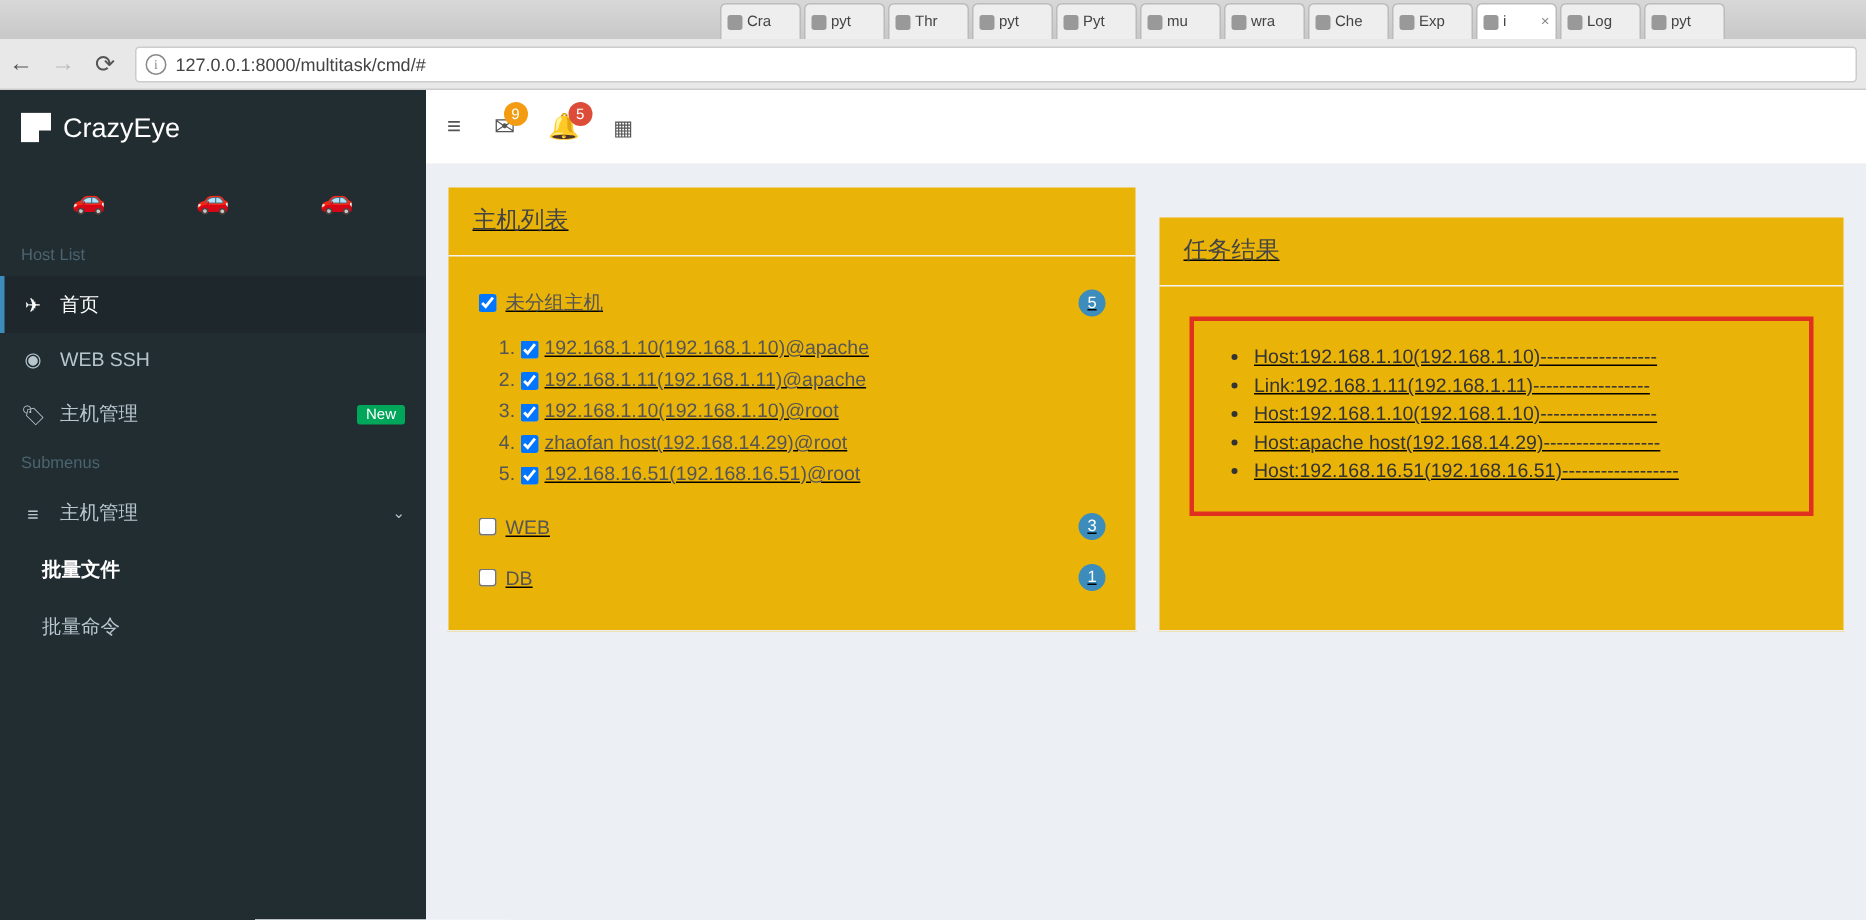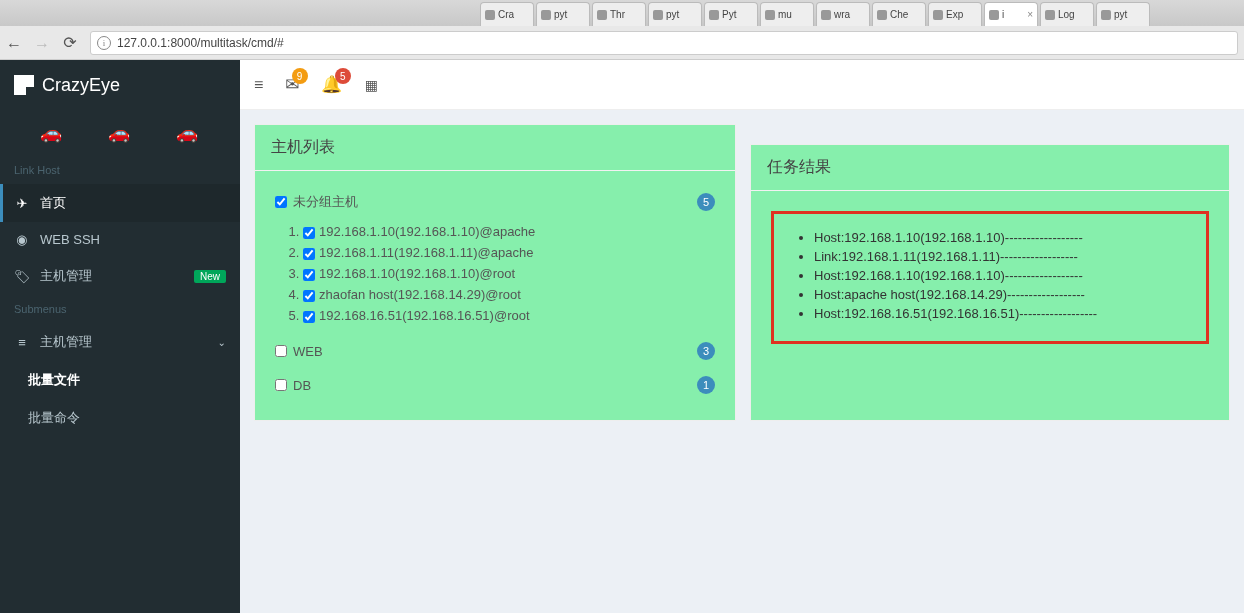--- a/index.html
+++ b/index.html
@@ -12,21 +12,21 @@
   .tab.active { background:#fff; }
   .tab .fav { width:10px; height:10px; background:#999; border-radius:2px; margin-right:3px; flex-shrink:0; }
   .tab .x { margin-left:auto; font-size:10px; color:#888; padding-left:3px;}
   .nav-btn { width:28px; height:28px; display:flex; align-items:center; justify-content:center; color:#555; font-size:16px; cursor:pointer; }
   .nav-btn.disabled { color:#bbb; }
   .url-bar { flex:1; height:24px; background:#fff; border:1px solid #ccc; border-radius:3px; margin:0 6px; display:flex; align-items:center; padding:0 6px; font-size:12px; color:#444;}
   .url-info-icon { width:14px; height:14px; border:1px solid #888; border-radius:50%; display:flex; align-items:center; justify-content:center; font-size:9px; color:#888; margin-right:6px; font-family:serif;}
   
   
   .app { display:flex; height: calc(613px - 34px - 26px); }
-  .sidebar { width:240px; background:#222d32; color:#b8c7ce; display:flex; flex-direction:column; }
+  .sidebar { width:284px; background:#222d32; color:#b8c7ce; display:flex; flex-direction:column; }
   .brand { height:50px; display:flex; align-items:center; padding:0 14px; color:#fff; font-size:18px; font-weight:500; }
   .brand-icon { width:20px; height:20px; background:#fff; margin-right:8px; clip-path: polygon(0 0, 100% 0, 100% 60%, 60% 60%, 60% 100%, 0 100%); }
   .car-row { display:flex; justify-content:space-around; padding:12px 18px; font-size:18px; color:#b8c7ce; }
   .section-label { padding:8px 14px; font-size:11px; color:#4b646f; text-transform:none; }
   .menu-item { display:flex; align-items:center; padding:10px 14px; font-size:13px; cursor:pointer; position:relative; }
   .menu-item .mi-icon { width:16px; margin-right:10px; text-align:center; font-size:13px; }
   .menu-item.active { background:#1e282c; color:#fff; border-left:3px solid #3c8dbc; padding-left:11px;}
   .menu-item .chev { margin-left:auto; font-size:10px; }
   .menu-badge { background:#00a65a; color:#fff; font-size:10px; padding:1px 6px; border-radius:2px; margin-left:auto;text-align:right; }
   .submenu .menu-item { padding-left:28px; font-size:13px; }
@@ -34,21 +34,21 @@
   
   .main { flex:1; background:#ecf0f5; display:flex; flex-direction:column; }
   .topbar { height:50px; background:#fff; border-bottom:1px solid #eee; display:flex; align-items:center; padding:0 14px; }
   .topbar .burger { font-size:16px; color:#555; margin-right:22px; cursor:pointer; }
   .topbar .notif { position:relative; margin-right:22px; font-size:17px; color:#555; cursor:pointer; }
   .topbar .notif .badge { position:absolute; top:-6px; right:-8px; background:#f39c12; color:#fff; font-size:10px; border-radius:50%; width:16px; height:16px; display:flex; align-items:center; justify-content:center; }
   .topbar .notif.red .badge { background:#dd4b39; }
   .topbar .grid-icon { font-size:14px; color:#555; cursor:pointer; }
   
   .content { padding:14px; display:flex; gap:14px; }
-  .panel { background:#86efac; border:1px solid #eee; flex:1; }
+  .panel { background:#eab308; border:1px solid #eee; flex:1;text-decoration:underline; }
   .panel-header { padding:12px 16px; font-size:16px; color:#444; border-bottom:1px solid #f2f2f2; }
   .panel-body { padding:16px 20px; font-size:13px; color:#555; }
   
   .group-row { display:flex; align-items:center; margin:6px 0 10px; }
   .group-row .count-badge { margin-left:auto; background:#3c8dbc; color:#fff; border-radius:9px; min-width:18px; height:18px; display:flex; align-items:center; justify-content:center; font-size:11px; padding:0 5px; }
   .host-ol { list-style:decimal; padding-left:28px; margin:4px 0 16px; }
   .host-ol li { padding:3px 0; }
   .host-ol input[type=checkbox]{ margin-right:4px; vertical-align:middle; }
   
   .cmd-input { width:100%; border:1px solid #ddd; padding:8px 10px; font-size:13px; background:#fafbfb; }
@@ -130,21 +130,21 @@
   <div class="sidebar">
     <div class="brand">
       <span class="brand-icon"></span>
       <span>CrazyEye</span>
     </div>
     <div class="car-row">
       <span>🚗</span>
       <span>🚗</span>
       <span>🚗</span>
     </div>
-    <div class="section-label">Link Host</div>
+    <div class="section-label">Host List</div>
     <div class="menu-item active">
       <span class="mi-icon">✈</span>
       <span>首页</span>
     </div>
     <div class="menu-item">
       <span class="mi-icon">◉</span>
       <span>WEB SSH</span>
     </div>
     <div class="menu-item">
       <span class="mi-icon">🏷</span>

